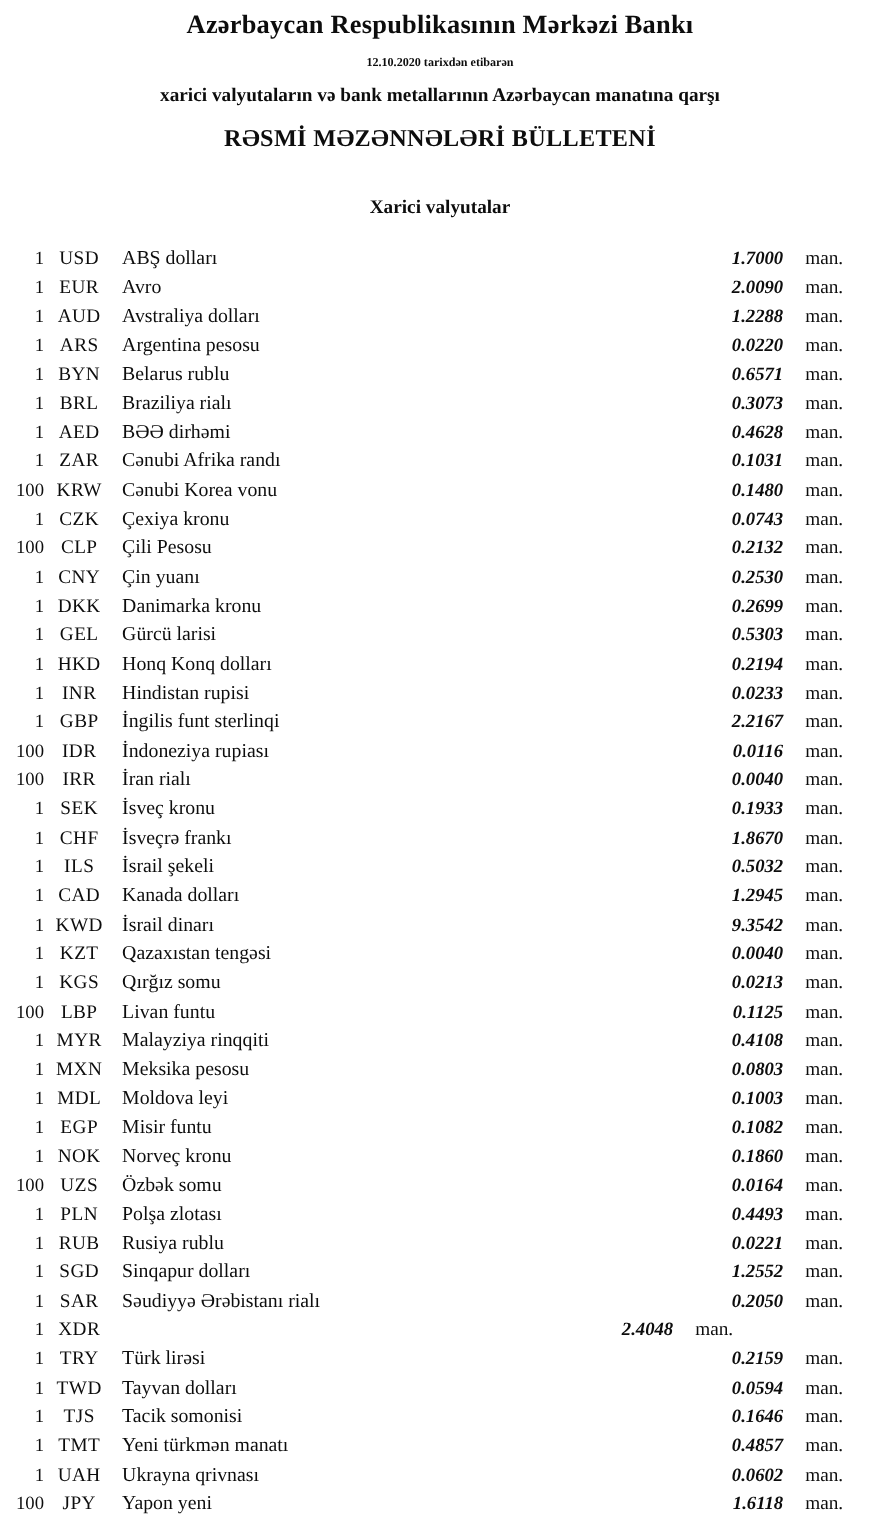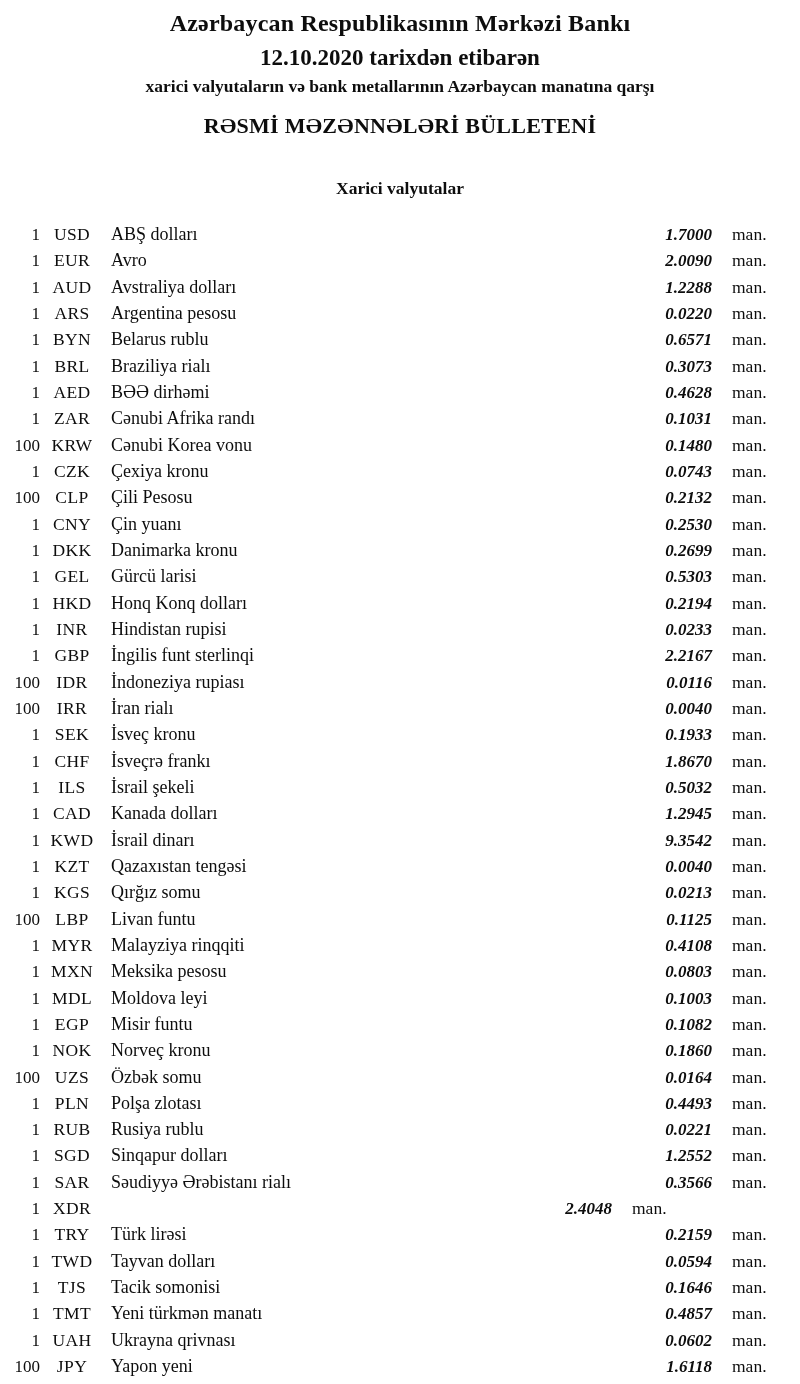--- a/index.html
+++ b/index.html
@@ -24,21 +24,21 @@
     text-align: center;
   }
   .doc-title {
     font-size: 24px;
     font-weight: bold;
     line-height: 30px;
     margin: 0;
     letter-spacing: 0.2px;
   }
   .doc-date-line {
-    font-size: 23px;
+    font-size: 11px;
     font-weight: bold;
     line-height: 21px;
     margin-top: 9px;
   }
   .doc-subject-line {
     font-size: 17.5px;
     font-weight: bold;
     line-height: 21px;
     margin-top: 8px;
   }
@@ -355,21 +355,21 @@
         <span class="cell-qty">1</span>
         <span class="cell-code">SGD</span>
         <span class="cell-name">Sinqapur dolları</span>
         <span class="cell-rate">1.2552</span>
         <span class="cell-unit">man.</span>
       </div>
       <div class="row">
         <span class="cell-qty">1</span>
         <span class="cell-code">SAR</span>
         <span class="cell-name">Səudiyyə Ərəbistanı rialı</span>
-        <span class="cell-rate">0.3566</span>
+        <span class="cell-rate">0.2050</span>
         <span class="cell-unit">man.</span>
       </div>
       <div class="row">
         <span class="cell-qty">1</span>
         <span class="cell-code">XDR</span>
         <span class="cell-rate">2.4048</span>
         <span class="cell-unit">man.</span>
       </div>
       <div class="row">
         <span class="cell-qty">1</span>

